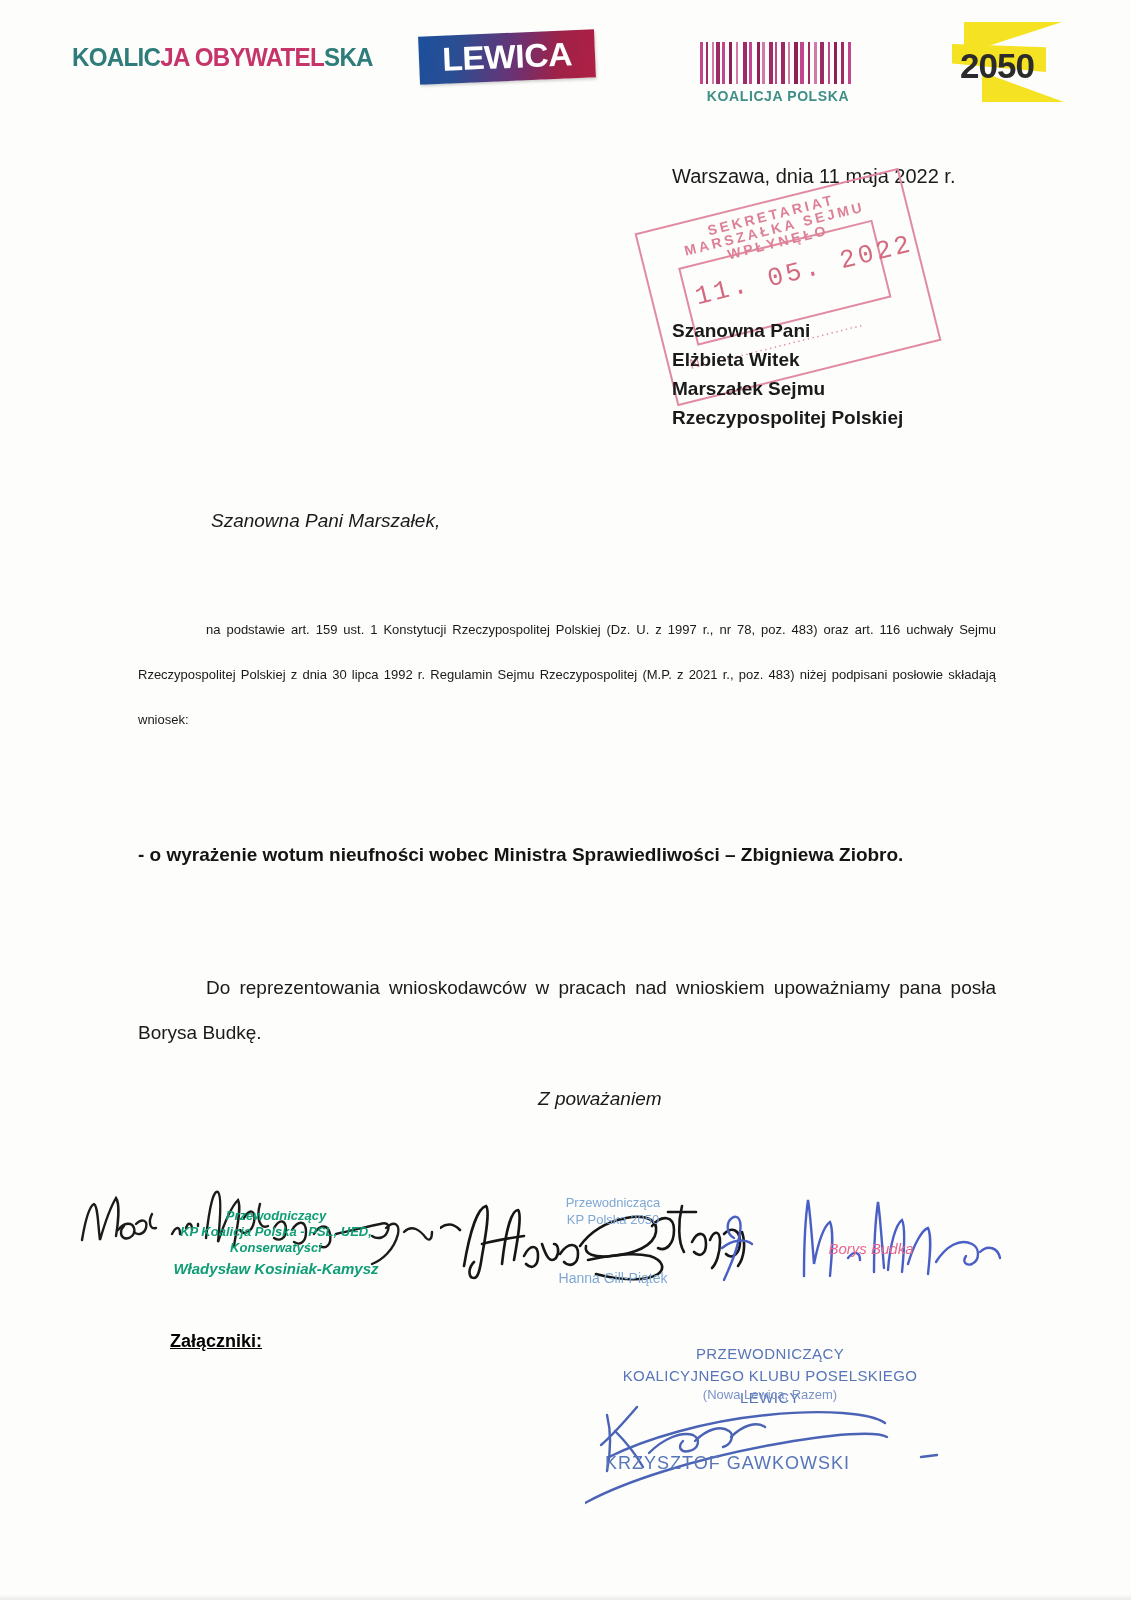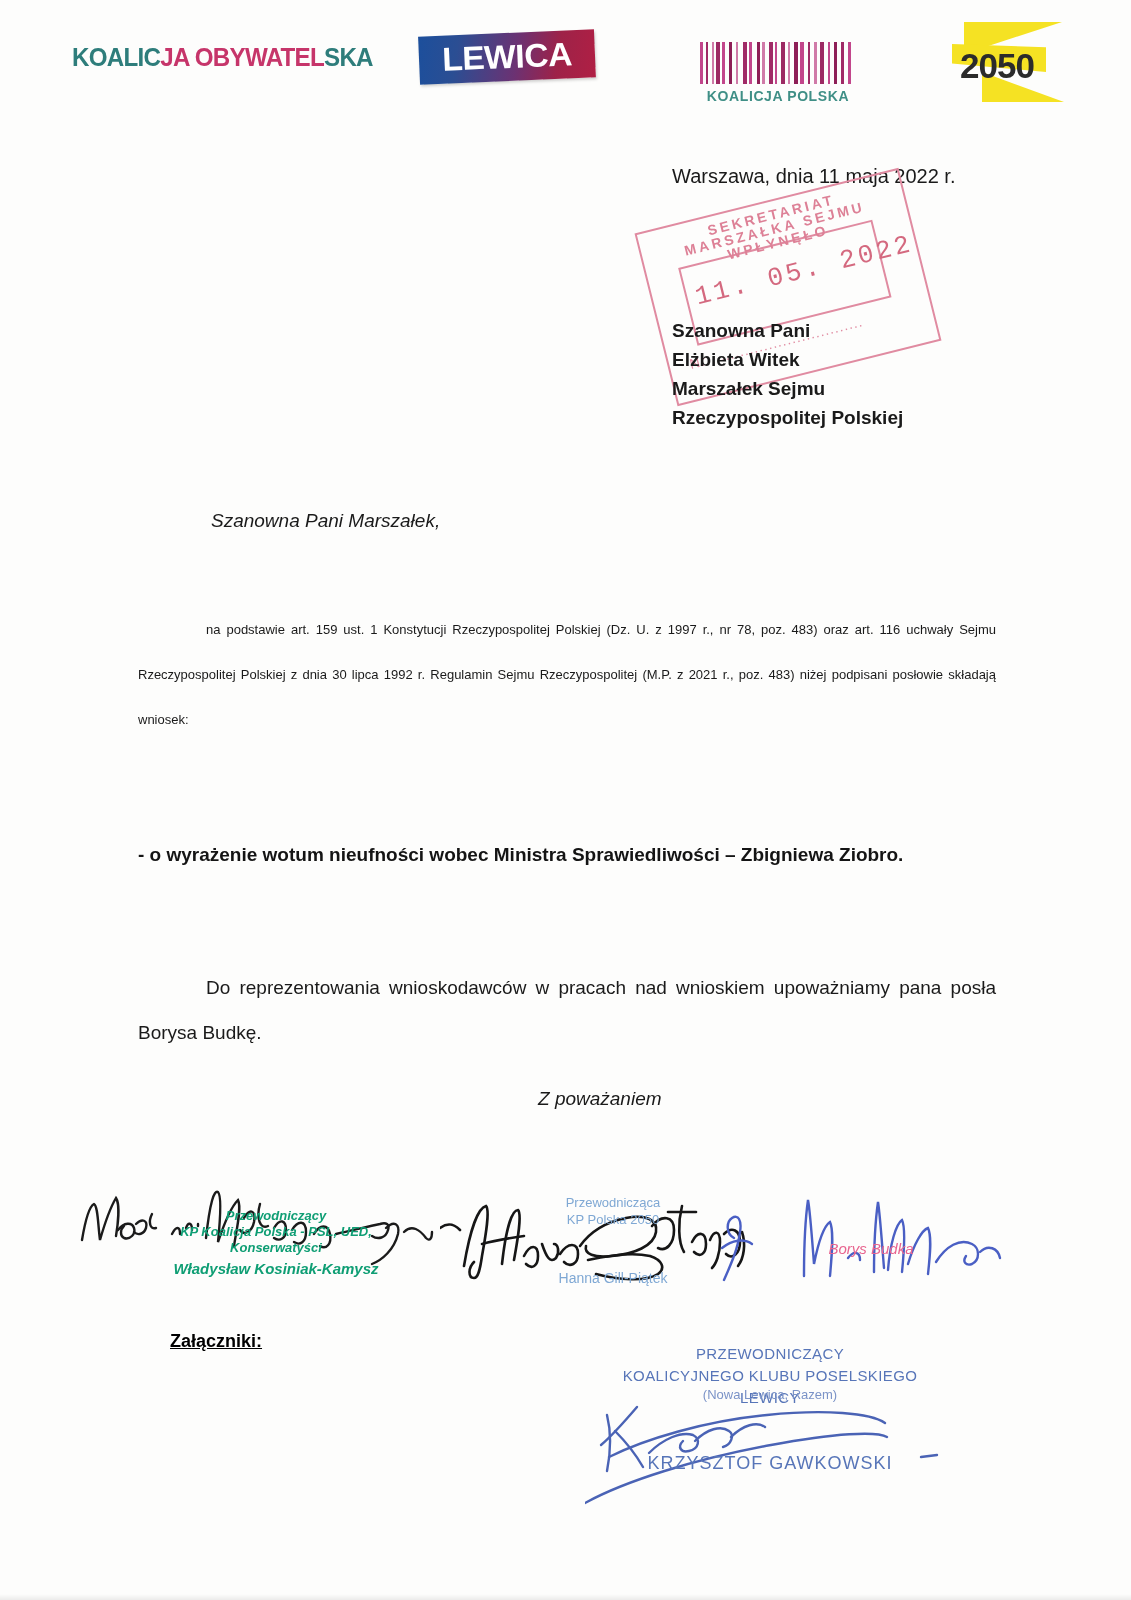--- a/index.html
+++ b/index.html
@@ -371,21 +371,21 @@
     width: 330px;
     text-align: center;
     color: #7b93c7;
     font-size: 13px;
   }
   #sig-gawkowski .sig-name {
     position: absolute;
     left: 20px;
     top: 118px;
     width: 330px;
-    text-align: center;
+    text-align: left;
     color: #5775b8;
     font-size: 18px;
     letter-spacing: 1px;
   }
   #sig-gawkowski svg { position: absolute; left: 0; top: 0; }
 
   
   #attachments-title {
     position: absolute;
     left: 141px;

